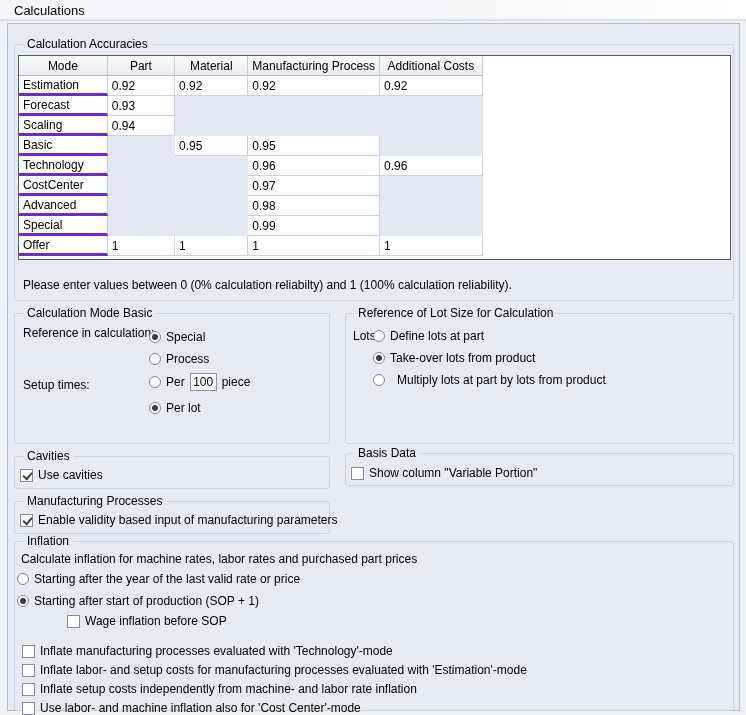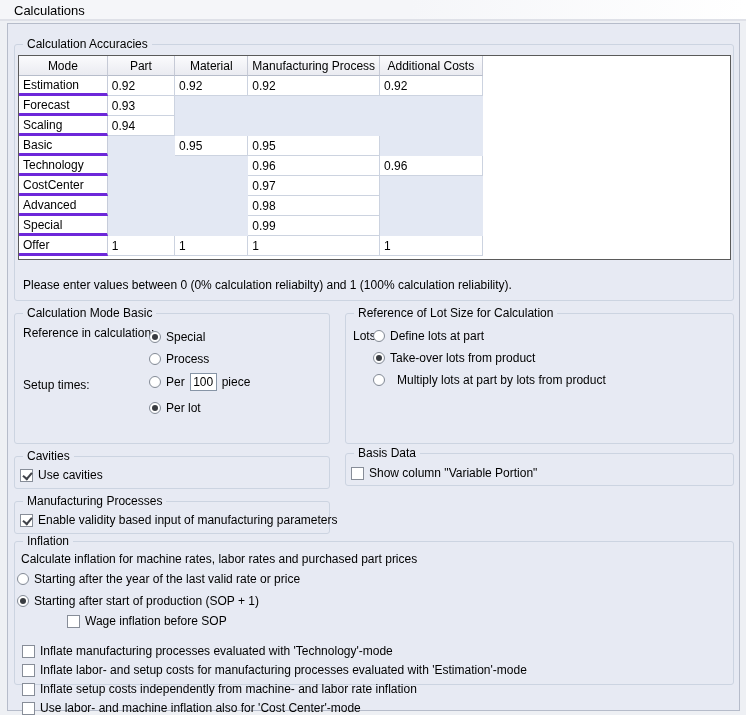--- a/index.html
+++ b/index.html
@@ -208,21 +208,21 @@
     </div>
 
     <div class="groupbox" style="left:6px; top:477px; width:316px; height:33px;">
       <span class="gb-label">Manufacturing Processes</span>
       <div class="ctl-row" style="left:5px; top:10px;">
         <span class="cb on"></span>
         <span>Enable validity based input of manufacturing parameters</span>
       </div>
     </div>
 
-    <div class="groupbox" style="left:6px; top:517px; right:5px; height:144px;">
+    <div class="groupbox" style="left:6px; top:517px; right:5px; height:170px;">
       <span class="gb-label">Inflation</span>
       <span class="static" style="left:6px; top:10px;">Calculate inflation for machine rates, labor rates and purchased part prices</span>
       <div class="ctl-row" style="left:2px; top:29px;">
         <span class="radio"></span>
         <span>Starting after the year of the last valid rate or price</span>
       </div>
       <div class="ctl-row" style="left:2px; top:51px;">
         <span class="radio on"></span>
         <span>Starting after start of production (SOP + 1)</span>
       </div>

